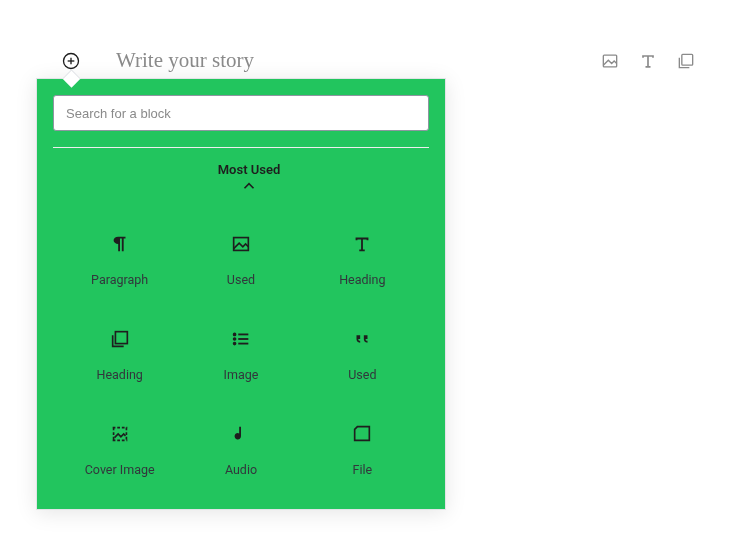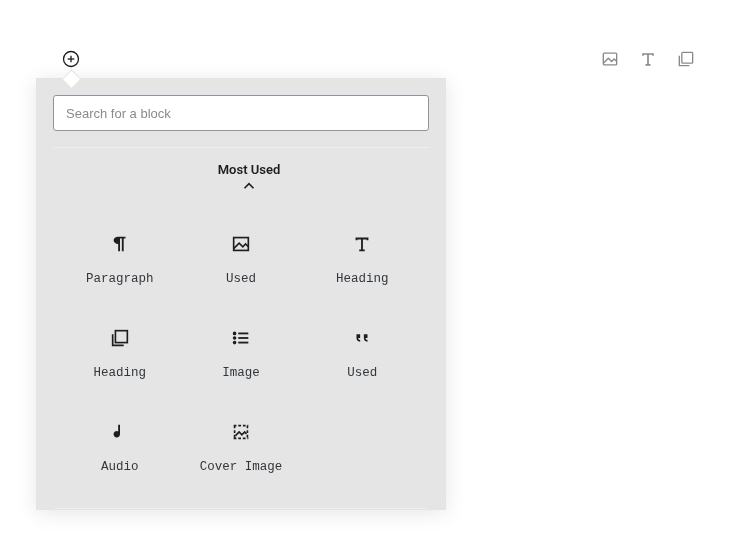--- a/index.html
+++ b/index.html
@@ -49,21 +49,21 @@
     justify-content: center;
     cursor: pointer;
   }
 
   .inserter {
     position: absolute;
     top: 78px;
     left: 36px;
     width: 410px;
     height: 432px;
-    background: #e5e5e5;
+    background: #22c55e;
     border: 1px solid #e2e4e7;
     box-shadow: 0 3px 20px rgba(0,0,0,0.1);
     display: flex;
     flex-direction: column;
   }
   .inserter::before {
     content: "";
     position: absolute;
     top: -7px;
     left: 28px;
@@ -122,21 +122,20 @@
     row-gap: 28px;
     padding: 14px 6px 10px 6px;
   }
   .block-item {
     display: flex;
     flex-direction: column;
     align-items: center;
     gap: 16px;
     cursor: pointer;
     padding: 6px 0;
-    font-family: Liberation Mono, monospace;
   }
   .block-item .ic {
     width: 24px;
     height: 24px;
     color: #1e1e1e;
     display: flex;
     align-items: center;
     justify-content: center;
   }
   .block-item .lbl {
@@ -153,20 +152,21 @@
 <body>
 
 <div class="topbar">
   <div class="add-btn">
     <svg viewBox="0 0 24 24" width="20" height="20" fill="none" stroke="currentColor" stroke-width="1.6">
       <circle cx="12" cy="12" r="9"></circle>
       <line x1="12" y1="8" x2="12" y2="16"></line>
       <line x1="8" y1="12" x2="16" y2="12"></line>
     </svg>
   </div>
+  <div class="placeholder-text">Write your story</div>
   <div class="top-actions">
     <div class="act">
       <svg viewBox="0 0 24 24" width="20" height="20" fill="none" stroke="currentColor" stroke-width="1.6">
         <rect x="4" y="5" width="16" height="14" rx="1"></rect>
         <polyline points="4,17 10,11 14,15 17,12 20,15"></polyline>
       </svg>
     </div>
     <div class="act">
       <svg viewBox="0 0 24 24" width="20" height="20" fill="currentColor">
         <path d="M5 5h14v3h-2V7h-4v11h2v2H9v-2h2V7H7v1H5V5z"></path>
@@ -253,35 +253,43 @@
         <span class="ic">
           <svg viewBox="0 0 24 24" width="22" height="22" fill="currentColor">
             <path d="M6 8h4v4H8c0 1 0 2 2 2v2c-3 0-4-2-4-4V8zm8 0h4v4h-2c0 1 0 2 2 2v2c-3 0-4-2-4-4V8z"></path>
           </svg>
         </span>
         <span class="lbl">Used</span>
       </div>
 
       <div class="block-item">
         <span class="ic">
-          <svg viewBox="0 0 24 24" width="22" height="22" fill="currentColor">
-            <path d="M12 4v10.5a3.5 3.5 0 1 1-2-3.16V4h2z"></path>
-          </svg>
-        </span>
-        <span class="lbl">Audio</span>
-      </div>
-
-      <div class="block-item">
-        <span class="ic">
           <svg viewBox="0 0 24 24" width="22" height="22" fill="none" stroke="currentColor" stroke-width="1.8">
             <path d="M4 5h16M4 19h16M5 5v14M19 5v14" stroke-dasharray="3 2"></path>
             <polyline points="6,16 10,12 13,15 16,12 18,14"></polyline>
           </svg>
         </span>
         <span class="lbl">Cover Image</span>
       </div>
 
+      <div class="block-item">
+        <span class="ic">
+          <svg viewBox="0 0 24 24" width="22" height="22" fill="currentColor">
+            <path d="M12 4v10.5a3.5 3.5 0 1 1-2-3.16V4h2z"></path>
+          </svg>
+        </span>
+        <span class="lbl">Audio</span>
+      </div>
+
+      <div class="block-item">
+        <span class="ic">
+          <svg viewBox="0 0 24 24" width="22" height="22" fill="none" stroke="currentColor" stroke-width="1.8">
+            <path d="M4 7l3-3h13v15H4V7z"></path>
+          </svg>
+        </span>
+        <span class="lbl">File</span>
+      </div>
 
     </div>
     <div class="hr-bottom"></div>
     <div class="filler"></div>
   </div>
 </div>
 
 </body></html>

